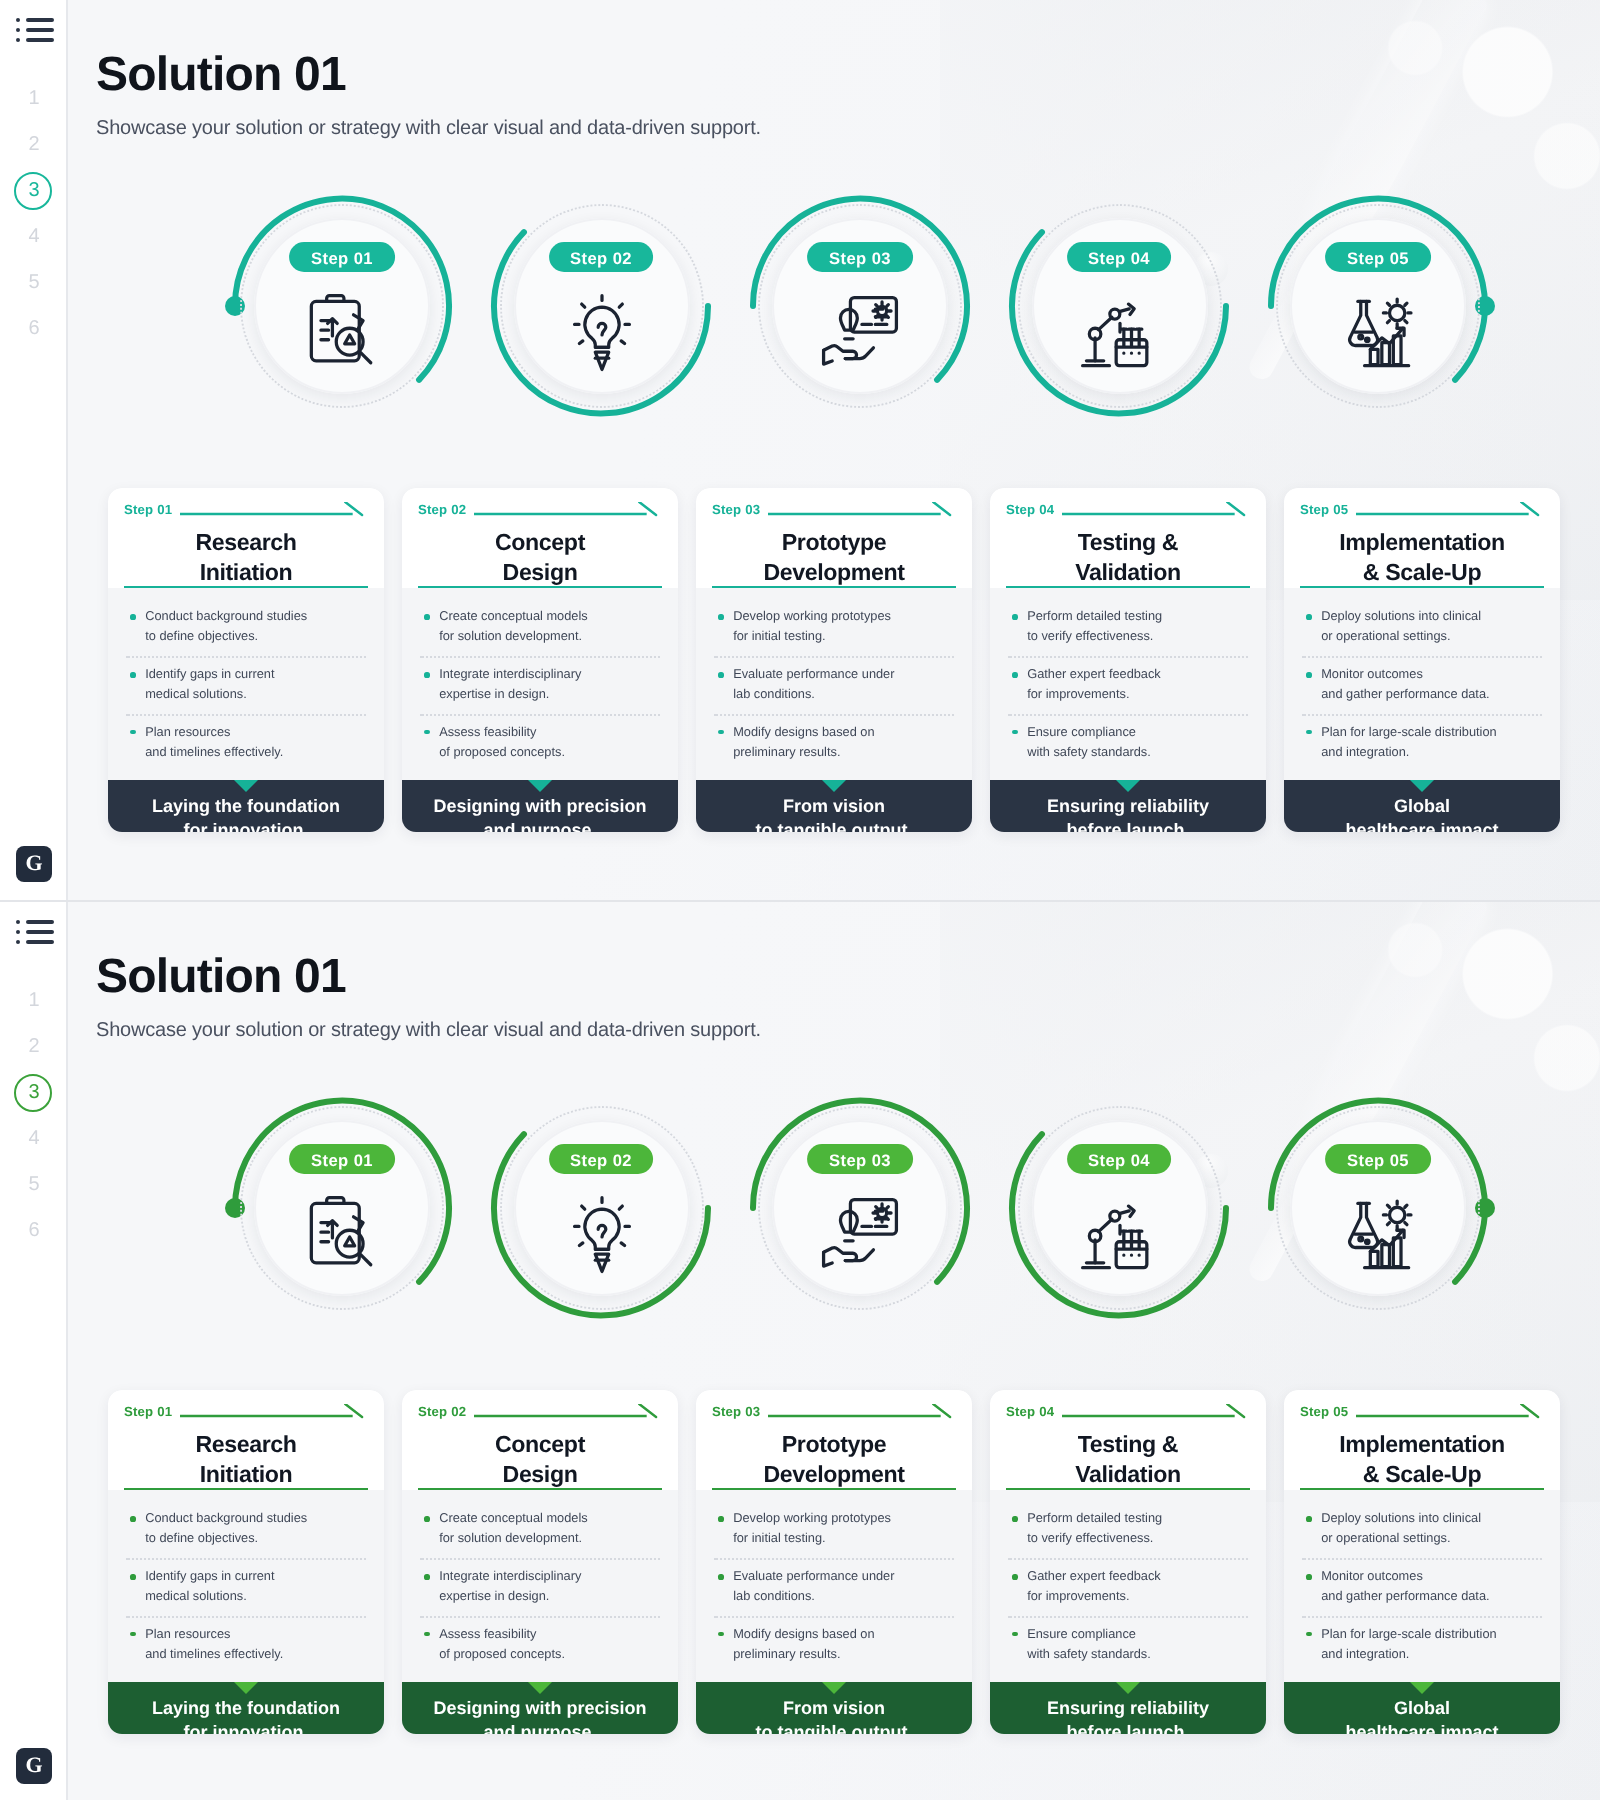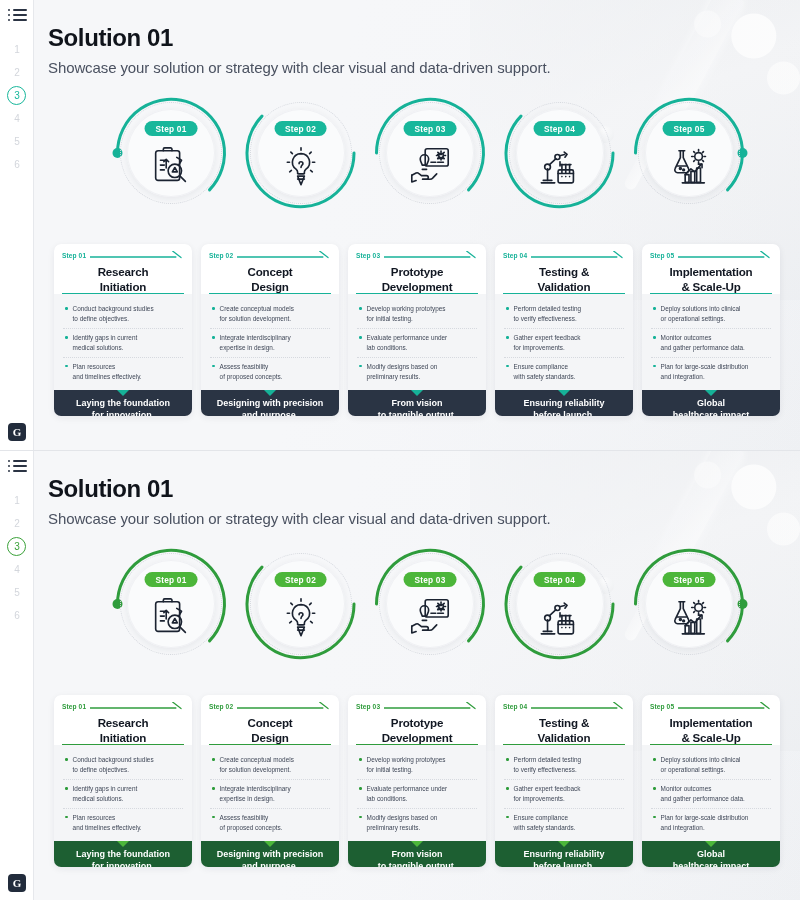--- a/index.html
+++ b/index.html
@@ -118,21 +118,21 @@
     background: linear-gradient(100deg,#f6f7f9 38%,rgba(246,247,249,.55) 62%,rgba(246,247,249,.05) 100%);
   }
 
   
   .heading { position: absolute; left: 14px; top: 24px; z-index: 5; }
   .title {
     font-size: 24px; font-weight: bold; color: #10141b;
     letter-spacing: -0.4px;
   }
   .subtitle {
-    margin-top: 7px; font-size: 15px; color: #4a5160;
+    margin-top: 7px; font-size: 10px; color: #4a5160;
     letter-spacing: -0.1px;
   }
 
   
   .circlerow {
     position: absolute; left: 86px; top: 102px;
     width: 620px; height: 118px; z-index: 6;
   }
   .circ {
     position: absolute; top: 0;

